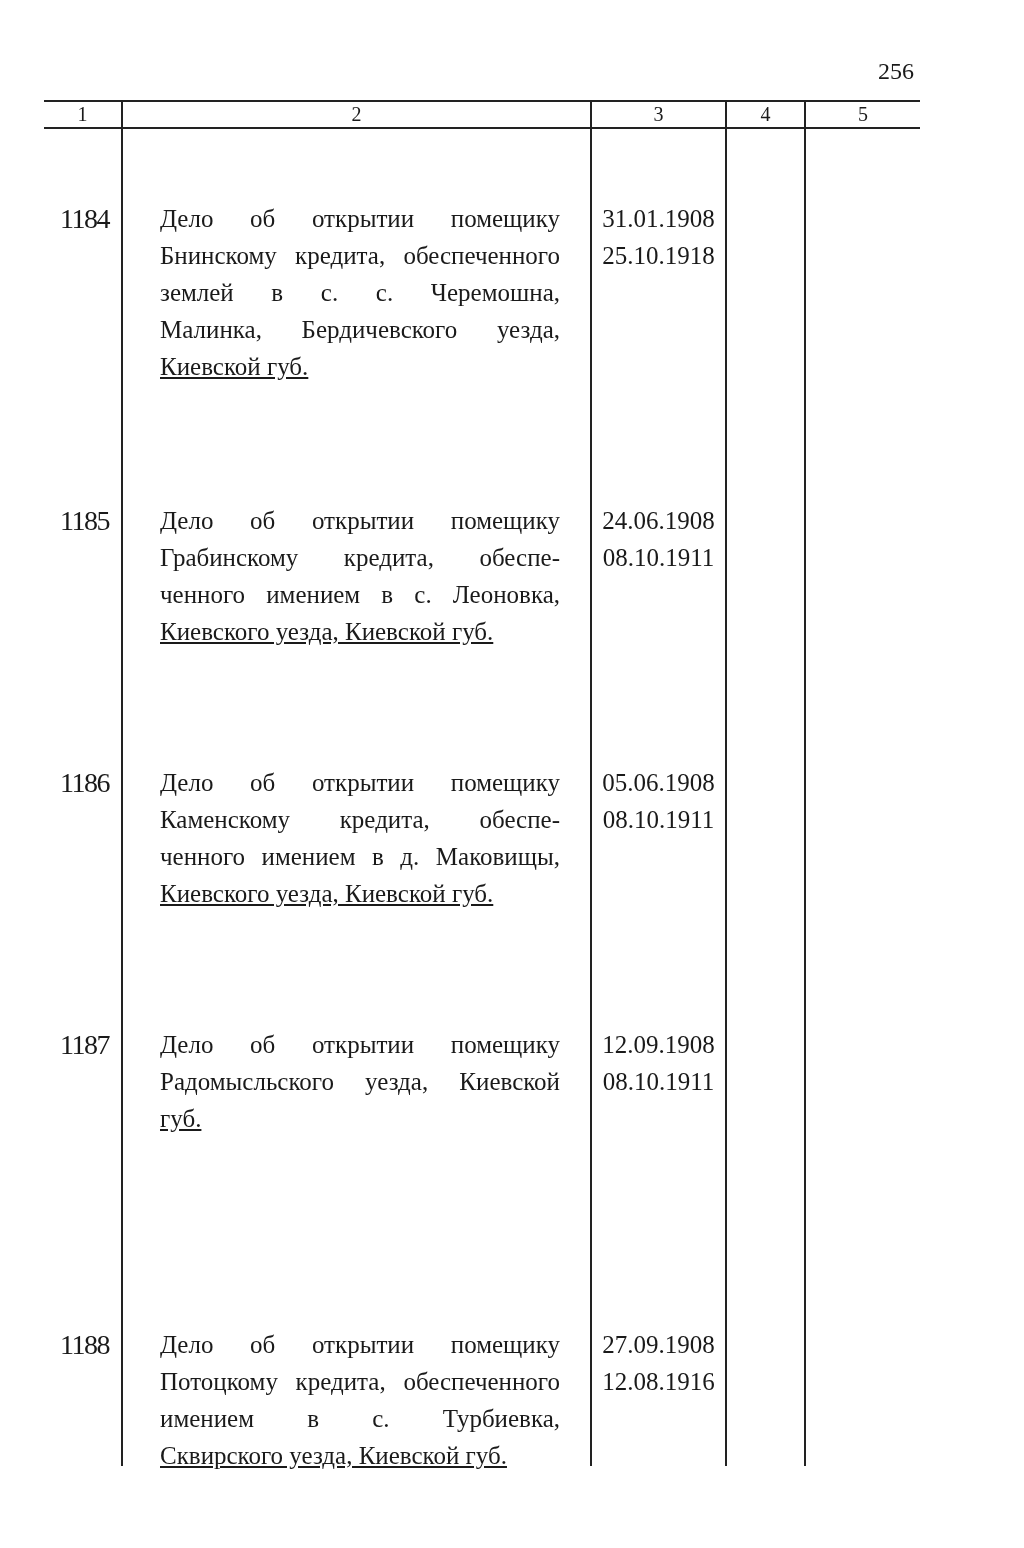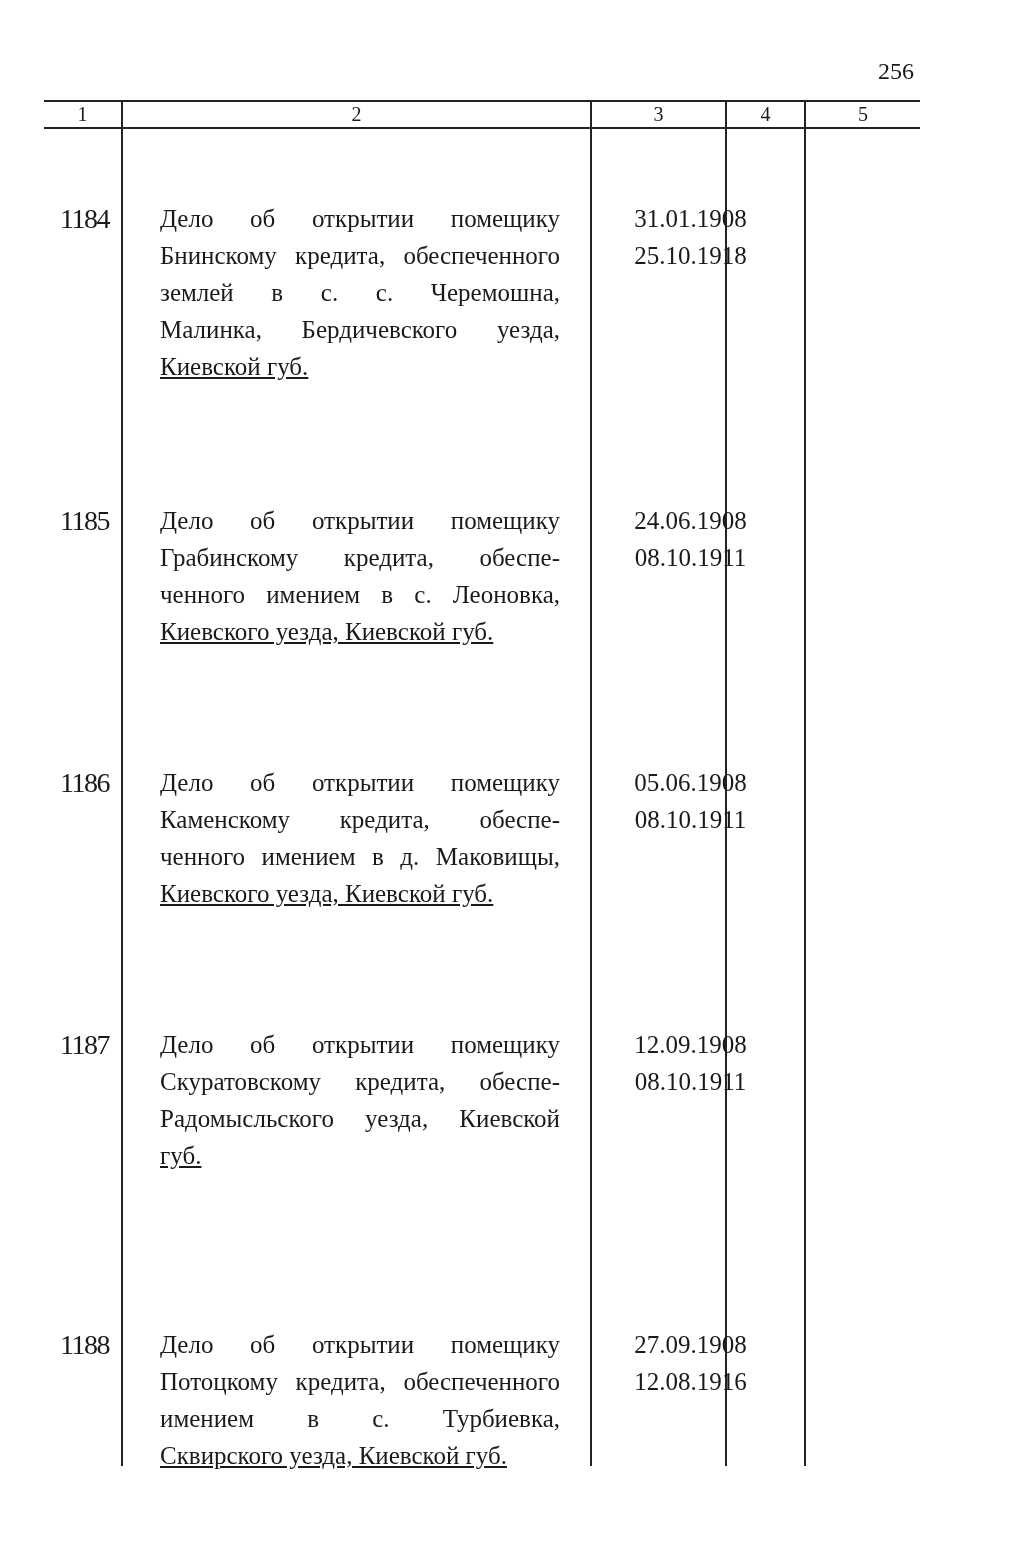--- a/index.html
+++ b/index.html
@@ -88,21 +88,20 @@
       text-align-last: left;
       text-decoration: underline;
     }
     .entry-dates {
       position: absolute;
       left: 592px;
       width: 133px;
       text-align: center;
       font-size: 25px;
       line-height: 37px;
-      padding-left: 32px;
     }
     .entry-dates span { display: block; }
   </style>
 </head>
 <body>
 
 <div class="page-number">256</div>
 
 <div>
   <div class="hrule top"></div>
@@ -158,21 +157,20 @@
     <div class="entry-dates">
       <span>05.06.1908</span>
       <span>08.10.1911</span>
     </div>
   </div>
 
   <div class="entry" style="top:1026px;">
     <div class="entry-num">1187</div>
     <div class="entry-desc">
       <span class="line">Дело об открытии помещику</span>
-      <span class="line">Скуратовскому кредита, обеспе-</span>
       <span class="line">Радомысльского уезда, Киевской</span>
       <span class="line last">губ.</span>
     </div>
     <div class="entry-dates">
       <span>12.09.1908</span>
       <span>08.10.1911</span>
     </div>
   </div>
 
   <div class="entry" style="top:1326px;">

